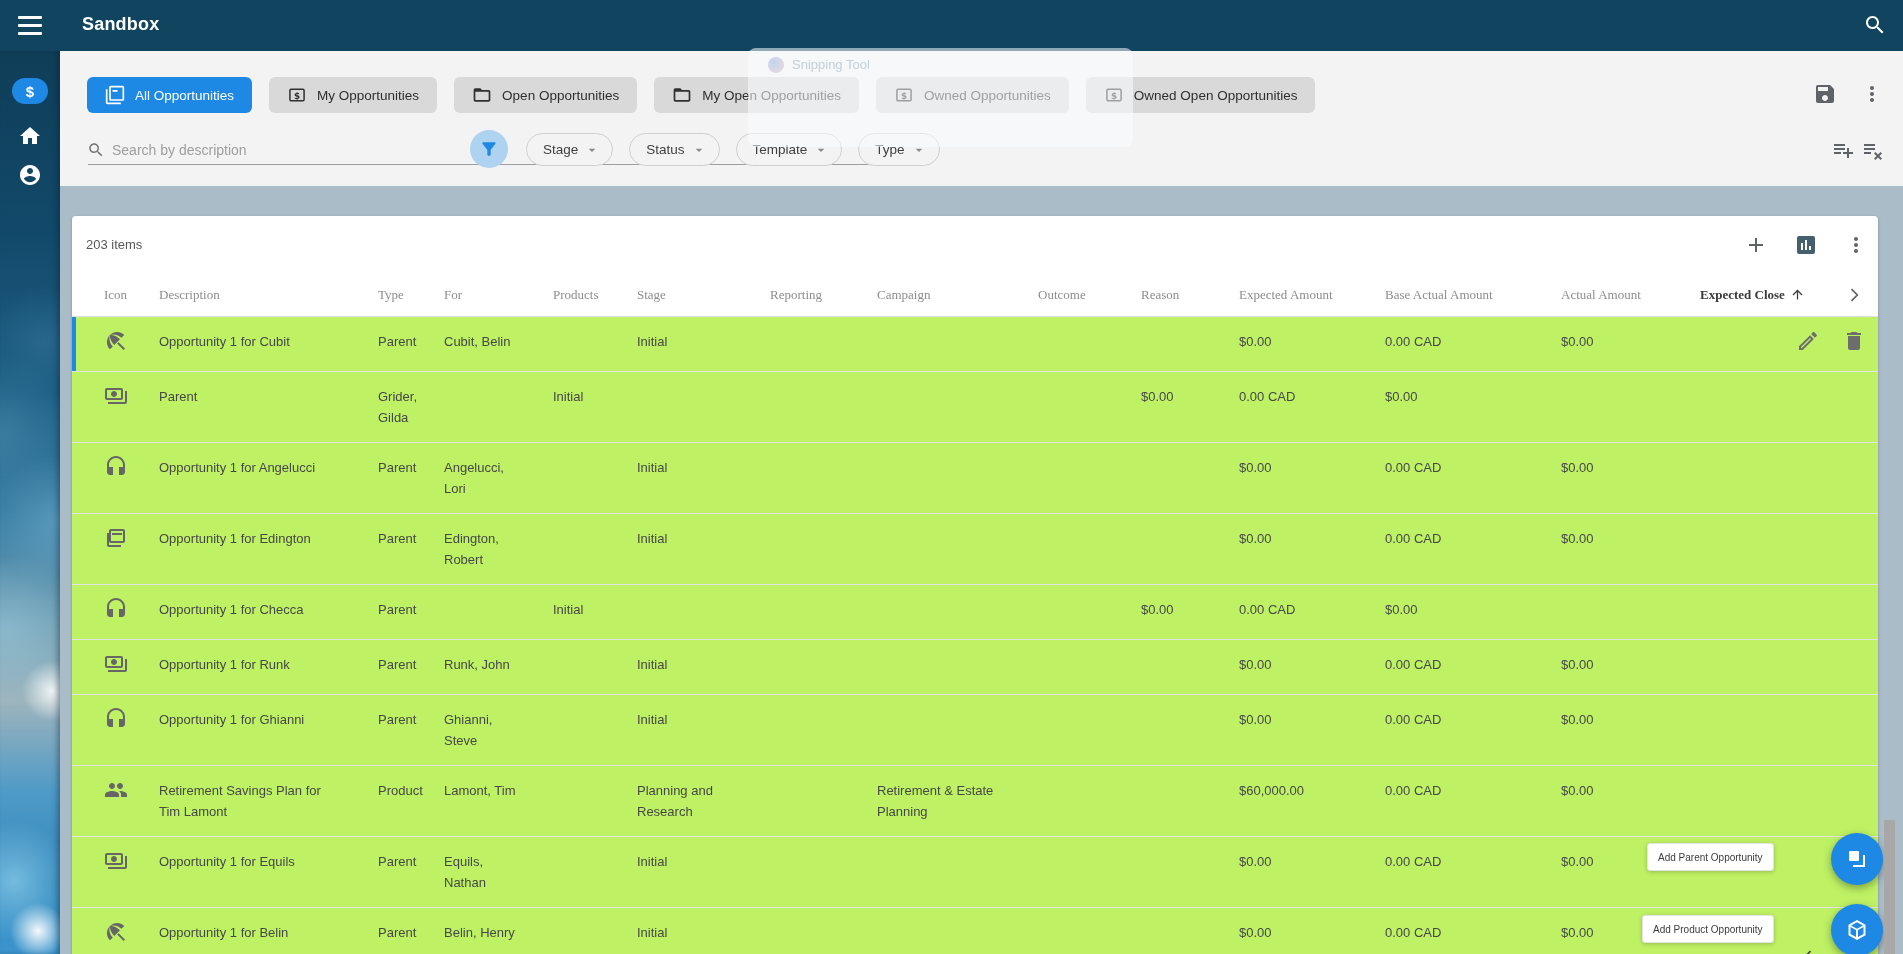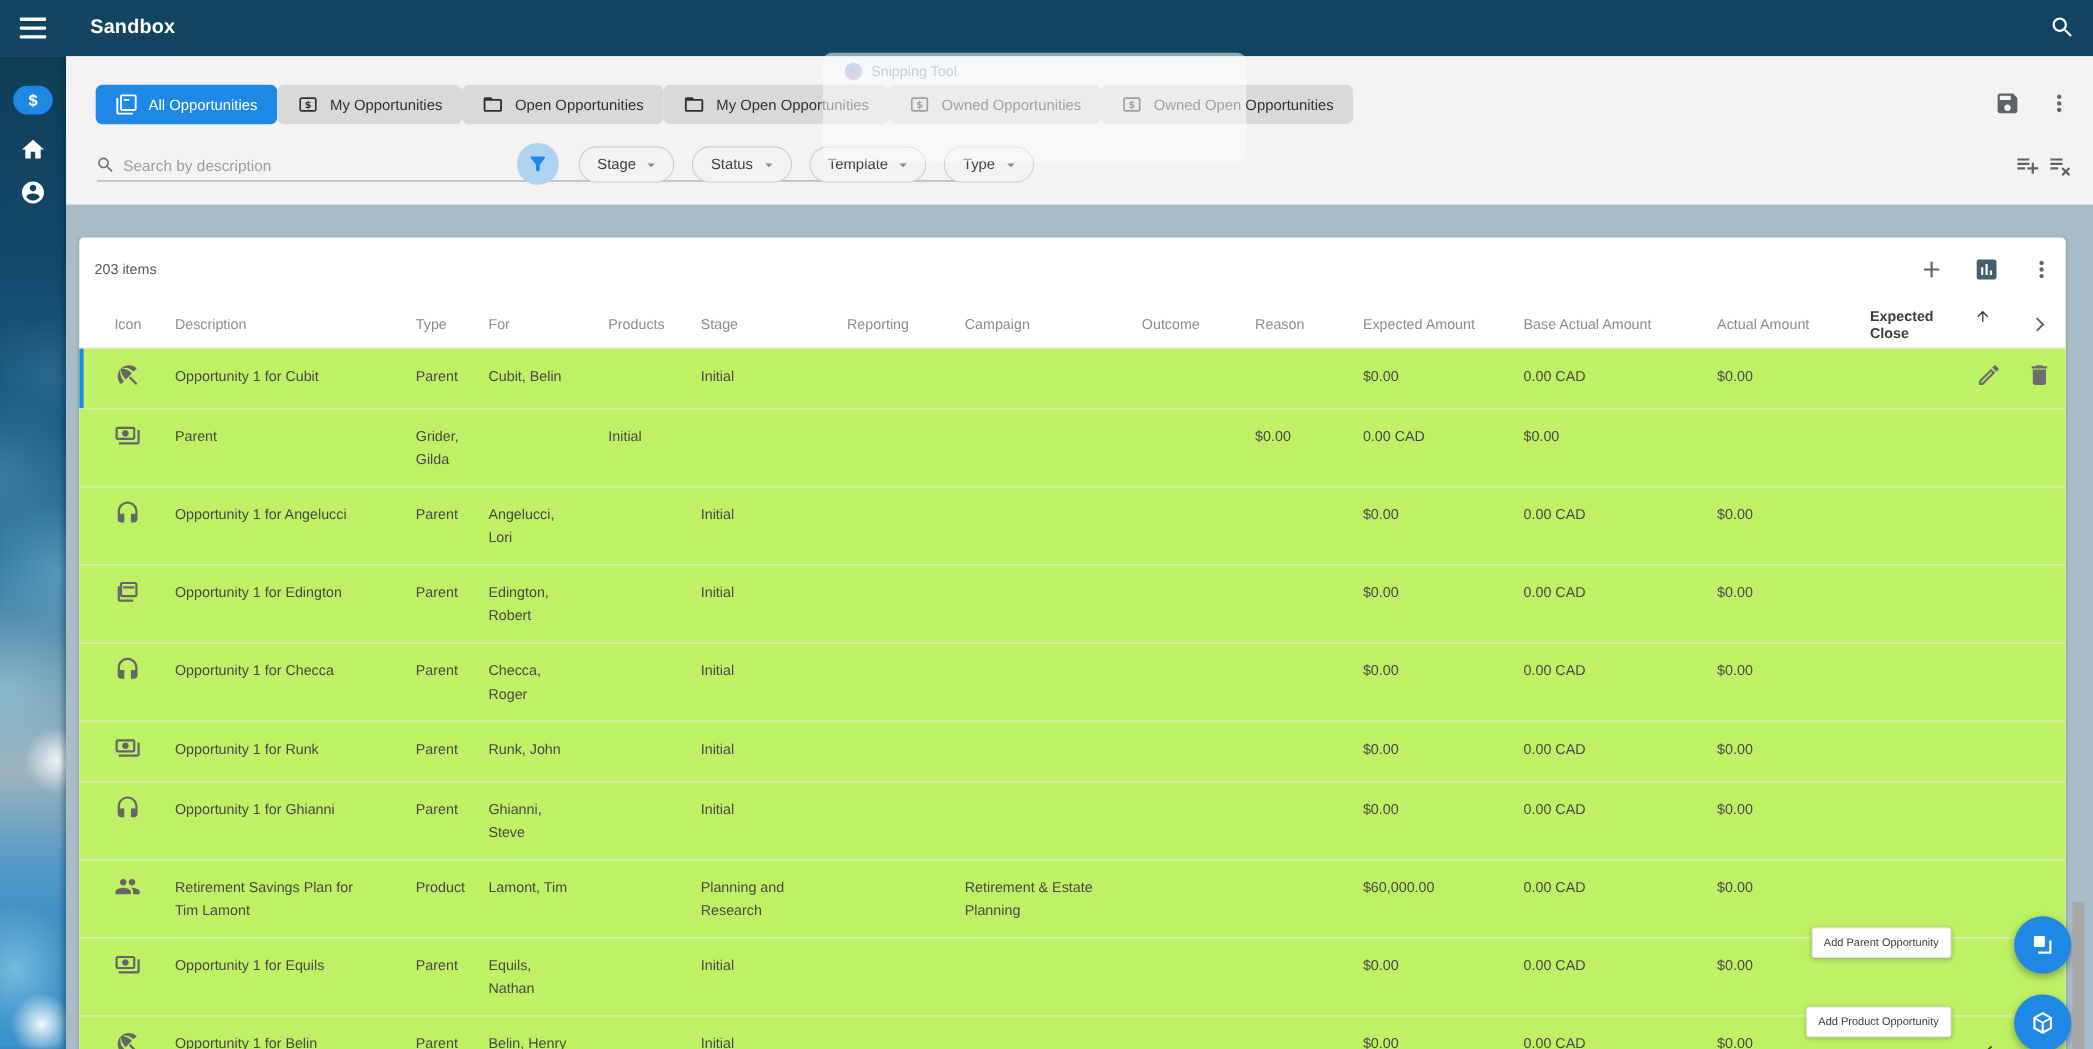--- a/index.html
+++ b/index.html
@@ -28,21 +28,21 @@
   }
   .side-item { position:absolute; left:18px; width:24px; height:24px; color:#fff; cursor:pointer; }
   .side-item.active { left:12px; width:36px; height:26px; background:#1e88e5; border-radius:13px;
     display:flex; align-items:center; justify-content:center; }
   .dollar-glyph { color:#fff; font-size:15px; font-weight:bold; }
   .side-item:nth-child(1){ top:27px; }
   .side-item:nth-child(2){ top:73px; }
   .side-item:nth-child(3){ top:112px; }
 
   
-  .tabs-row { position:absolute; left:87px; top:77px; height:36px; display:flex; z-index:10; }
+  .tabs-row { position:absolute; left:87px; top:77px; height:36px; display:flex; gap:17px; z-index:10; }
   .tab { display:flex; align-items:center; gap:10px; height:36px; padding:0 18px; border:none;
     border-radius:6px; background:#d9d9d9; color:#2f2f2f; font-size:13.5px; font-family:inherit; cursor:pointer; white-space:nowrap; }
   .tab.active { background:#1e88e5; color:#fff; }
 
   .save-btn { position:absolute; left:1813px; top:82px; width:24px; height:24px; color:#5f6368; cursor:pointer; z-index:10; }
   .topmenu-kebab { position:absolute; left:1860px; top:82px; width:24px; height:24px; color:#5f6368; cursor:pointer; z-index:10; }
 
   
   .search-glyph { position:absolute; left:87px; top:141px; width:19px; height:19px; color:#757575; }
   .search-input { position:absolute; left:112px; top:139px; width:780px; height:22px; border:none; background:transparent;
@@ -63,21 +63,21 @@
   .card { position:absolute; left:12px; top:30px; width:1806px; height:755px; background:#fff;
     border-radius:4px 4px 0 0; box-shadow:0 1px 3px rgba(0,0,0,.25); overflow:hidden; }
   .card-head { height:57px; display:flex; align-items:center; padding:0 10px 0 14px; }
   .items-count { font-size:13px; color:#585858; }
   .card-head-icons { margin-left:auto; display:flex; gap:26px; align-items:center; color:#5f6368; }
   .card-head-icons .i { cursor:pointer; }
   .chart-btn { color:#44606e; }
 
   .grid-cols { display:grid; grid-template-columns:87px 219px 66px 109px 84px 133px 107px 161px 103px 98px 146px 176px 139px 130px 1fr; }
   .thead { height:44px; align-items:center; border-bottom:1px solid #e0e0e0; position:relative; color:#8d8d8d; font-size:13px; }
-  .th { padding-right:20px; display:flex; align-items:flex-start; cursor:pointer; }
+  .th { padding-right:20px; display:flex; align-items:flex-start; cursor:pointer;font-family:Liberation Serif, serif; }
   .th:first-child { padding-left:32px; }
   .th.sorted { color:#3b3b3b; font-weight:bold; }
   .thead-chevron { position:absolute; right:14px; top:12px; width:20px; height:20px; color:#616161; cursor:pointer; }
 
   .trow { border-bottom:1px solid #e3e3e3; position:relative; background:#bef264; cursor:pointer; }
   .trow.selected::before { content:''; position:absolute; left:0; top:0; bottom:0; width:4px; background:#1e88e5; }
   .td { padding:14px 8px 14px 0; font-size:13px; color:#474747; line-height:21px; white-space:pre-line; }
   .icon-cell { padding:12px 8px 12px 32px; color:#666; }
   .row-actions { position:absolute; right:12px; top:12px; display:flex; gap:22px; color:#6d6d6d; }
   .row-actions .i { cursor:pointer; }
@@ -429,22 +429,20 @@
           <div class="td td-base_actual_amount">0.00 CAD</div>
           <div class="td td-actual_amount">$0.00</div>
           <div class="td td-expected_close"></div>
         </div>
         <div class="trow grid-cols">
           <div class="td icon-cell"><span class="i i24"><svg viewBox="0 0 24 24" fill="currentColor">
                 <path d="M12 1c-4.97 0-9 4.03-9 9v7c0 1.66 1.34 3 3 3h3v-8H5v-2c0-3.87 3.13-7 7-7s7 3.13 7 7v2h-4v8h3c1.66 0 3-1.34 3-3v-7c0-4.97-4.03-9-9-9z"></path>
               </svg></span></div>
           <div class="td td-description">Opportunity 1 for Checca</div>
           <div class="td td-type">Parent</div>
-          <div class="td td-for">Checca,
-Roger</div>
           <div class="td td-products"></div>
           <div class="td td-stage">Initial</div>
           <div class="td td-reporting"></div>
           <div class="td td-campaign"></div>
           <div class="td td-outcome"></div>
           <div class="td td-reason"></div>
           <div class="td td-expected_amount">$0.00</div>
           <div class="td td-base_actual_amount">0.00 CAD</div>
           <div class="td td-actual_amount">$0.00</div>
           <div class="td td-expected_close"></div>

